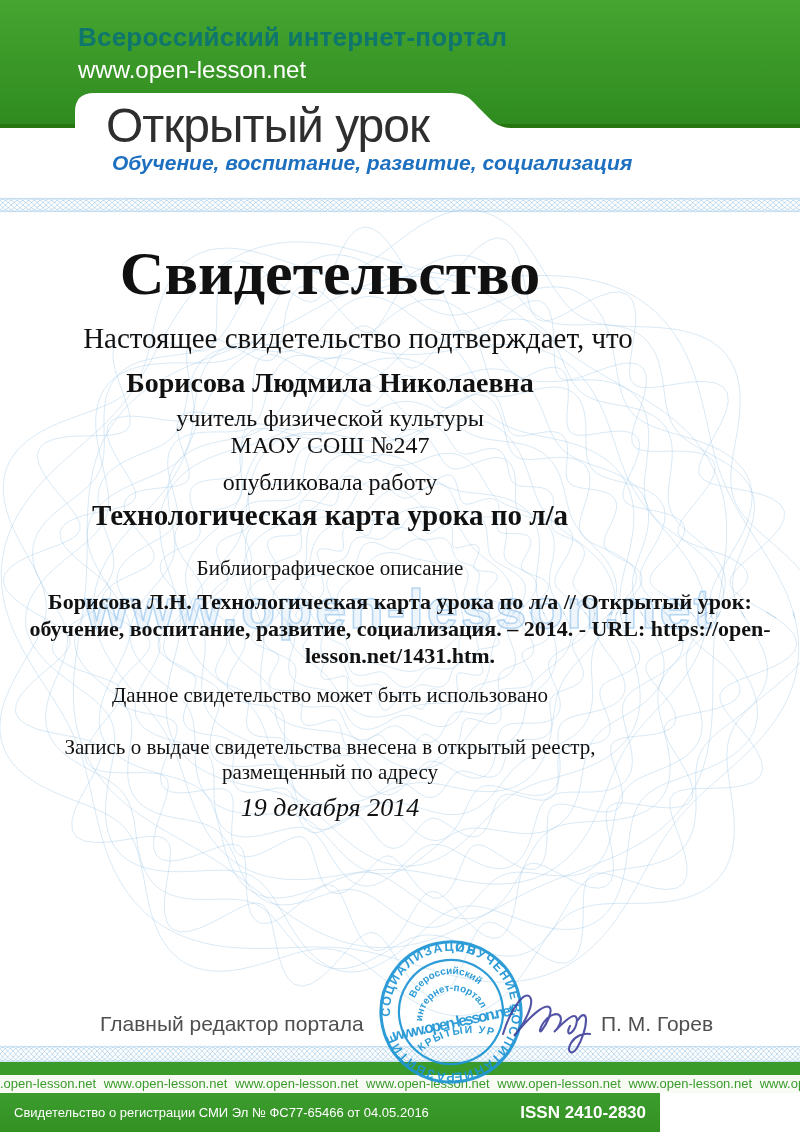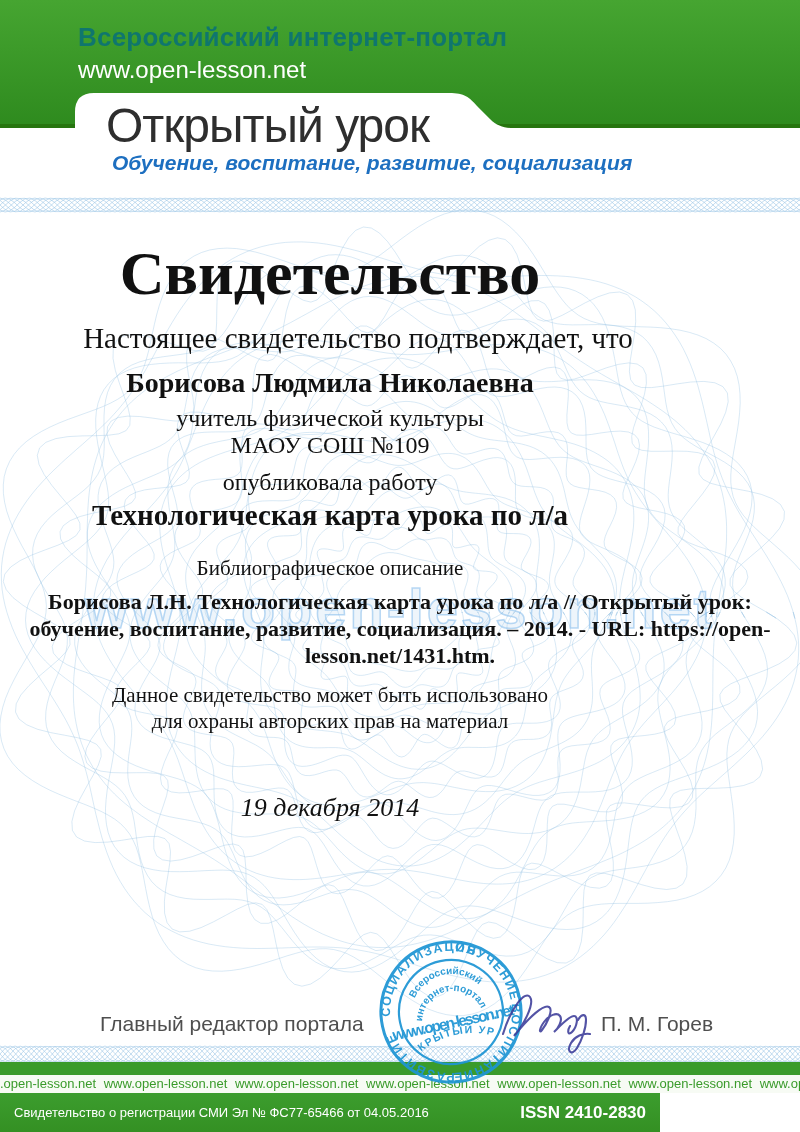--- a/index.html
+++ b/index.html
@@ -122,27 +122,27 @@
   <div class="portal-url">www.open-lesson.net</div>
   <div class="site-name">Открытый урок</div>
   <div class="site-tagline">Обучение, воспитание, развитие, социализация</div>
 
   <div class="watermark">www.open-lesson.net</div>
 
   <div class="ctr cert-title">Свидетельство</div>
   <div class="ctr cert-intro">Настоящее свидетельство подтверждает, что</div>
   <div class="ctr cert-name">Борисова Людмила Николаевна</div>
   <div class="ctr cert-role">учитель физической культуры</div>
-  <div class="ctr cert-school">МАОУ СОШ №109</div>
+  <div class="ctr cert-school">МАОУ СОШ №247</div>
   <div class="ctr cert-action">опубликовала работу</div>
   <div class="ctr cert-work">Технологическая карта урока по л/а</div>
   <div class="ctr bib-label">Библиографическое описание</div>
   <div class="ctr cert-bib">Борисова Л.Н. Технологическая карта урока по л/а // Открытый урок: обучение, воспитание, развитие, социализация. – 2014. - URL: https://open-lesson.net/1431.htm.</div>
   <div class="ctr usage1">Данное свидетельство может быть использовано</div>
-  <div class="ctr usage2">для охраны авторских прав на материал</div>
+  <div class="ctr registry1">Запись о выдаче свидетельства внесена в открытый реестр, размещенный по адресу</div>
   <div class="ctr cert-date">19 декабря 2014</div>
 
   <div class="editor-label">Главный редактор портала</div>
   <div class="editor-name">П. М. Горев</div>
 
   <svg id="stamp-svg" width="170" height="170" viewBox="-85 -85 170 170">
     <g transform="rotate(-12)" fill="none" stroke="#1e95d4">
       <circle r="70" stroke-width="3"></circle>
       <circle r="52" stroke-width="2.2"></circle>
       <defs>

